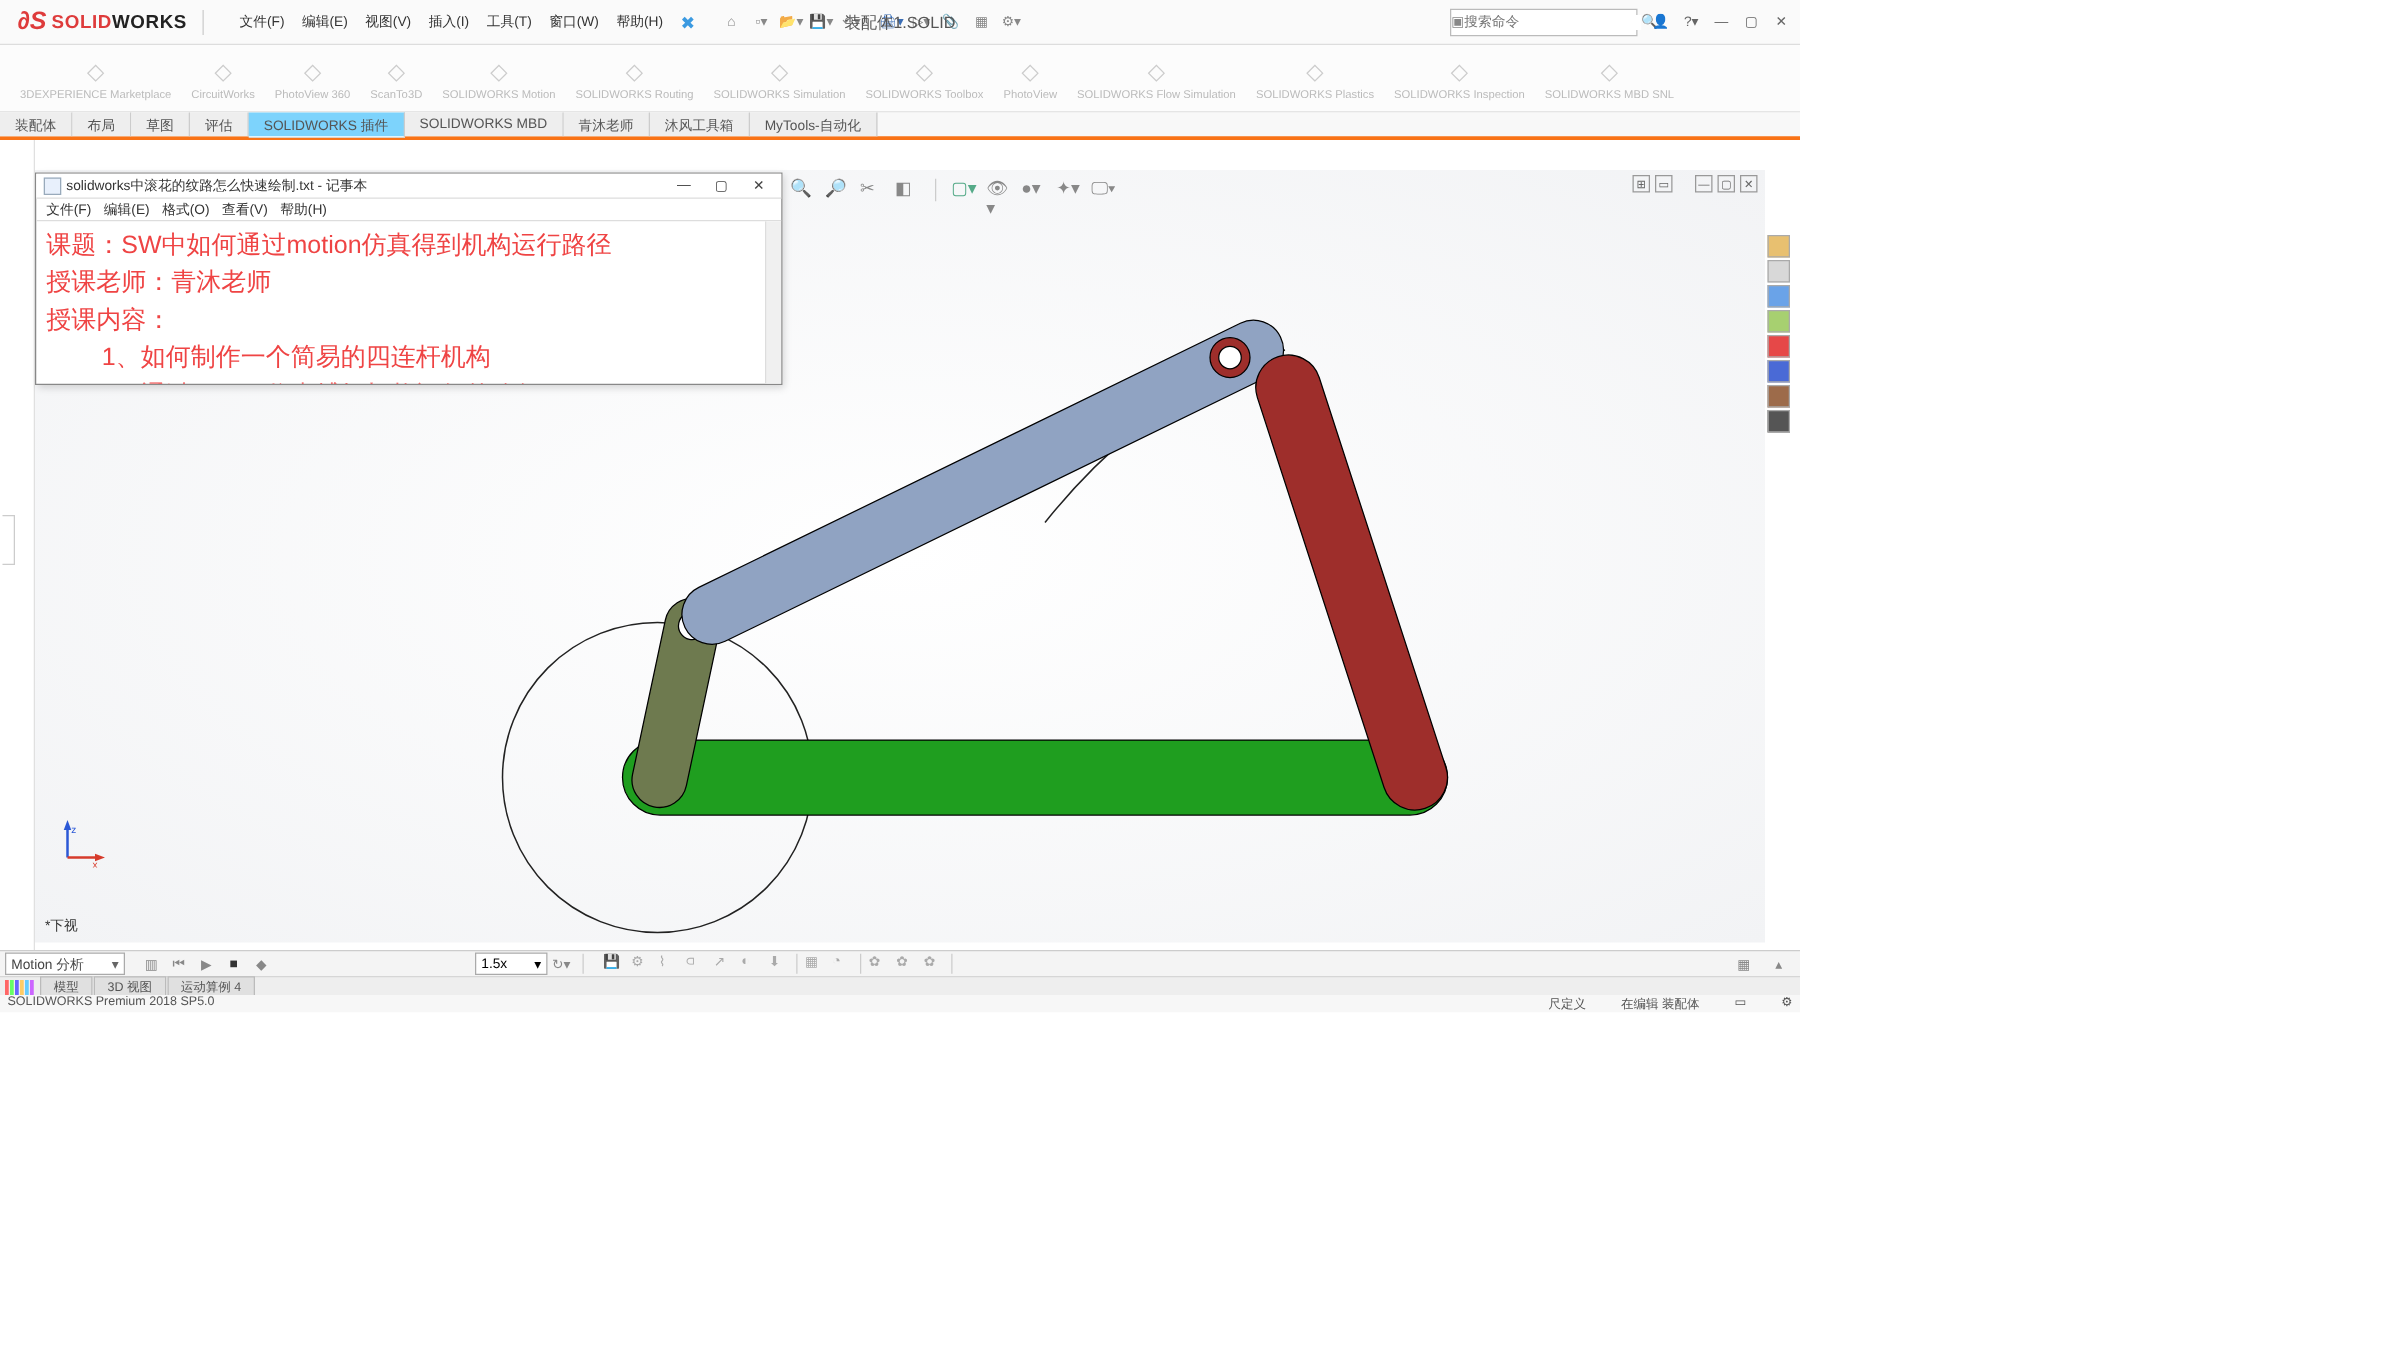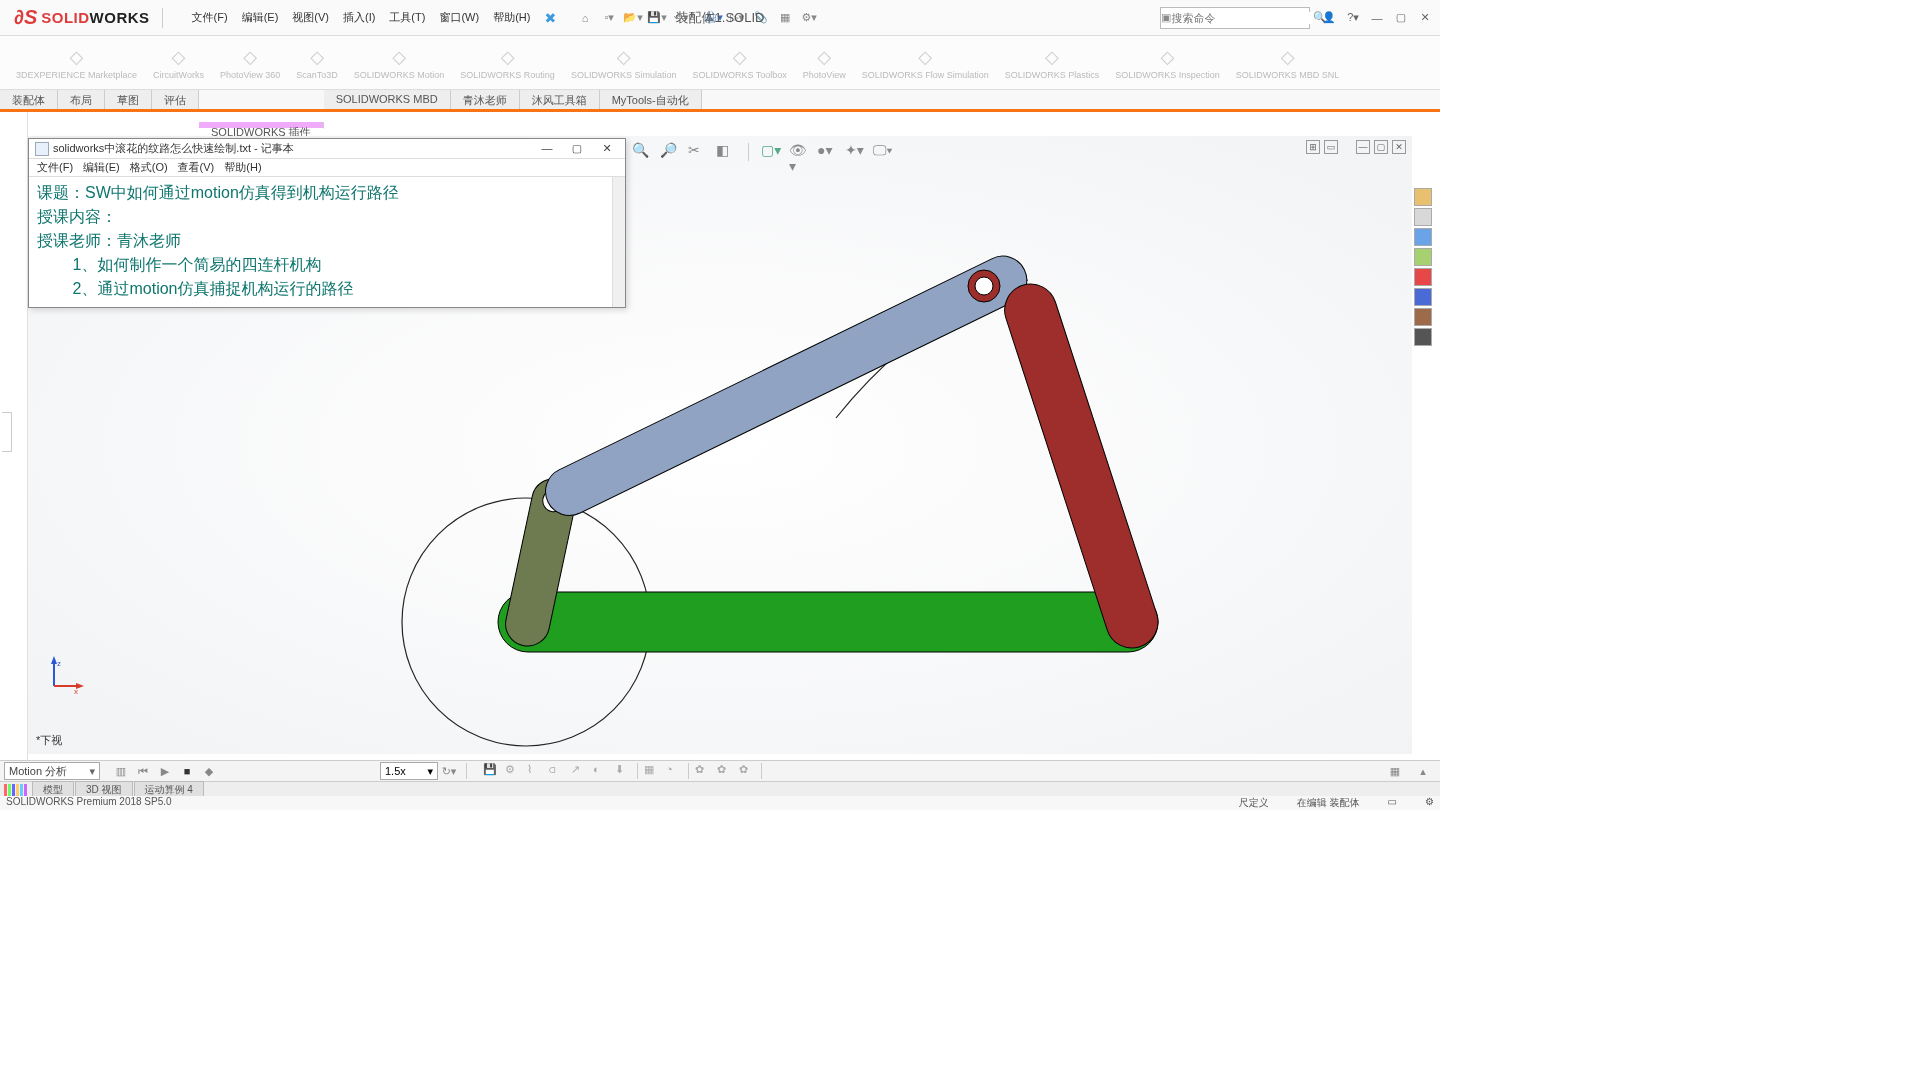--- a/index.html
+++ b/index.html
@@ -26,21 +26,21 @@
 .right-ctrls .btn { width: 18px; height: 18px; display: flex; align-items: center; justify-content: center; color: #666; }
 
 
 .ribbon { height: 54px; background: #fcfcfc; border-bottom: 1px solid #ddd; display: flex; padding: 2px 8px; }
 .ribbon-item { display: flex; flex-direction: column; align-items: center; justify-content: center; padding: 0 8px; color: #bbb; font-size: 9px; gap: 2px; }
 .ribbon-item .ricon { font-size: 18px; color: #ccc; }
 
 
 .tabs { height: 22px; background: #f8f8f8; display: flex; border-bottom: 3px solid #f97316; }
 .tab { padding: 3px 12px; border-right: 1px solid #ccc; color: #555; font-size: 11px; background: #eee; }
-.tab.active { background: #f0abfc; border-bottom: 1px solid #fff; margin-bottom: -1px; margin-top: 32px; }
+.tab.active { background: #7dd3fc; border-bottom: 1px solid #fff; margin-bottom: -1px; }
 
 
 .viewtb { position: absolute; left: 632px; top: 142px; display: flex; align-items: center; gap: 8px; }
 .viewtb .vbtn { width: 20px; height: 20px; color: #888; font-size: 14px; }
 .viewtb .vsep { width: 1px; height: 18px; background: #ccc; margin: 0 4px; }
 
 
 .gfx { position: absolute; left: 28px; right: 28px; top: 136px; bottom: 56px; background: radial-gradient(ellipse at center, #ffffff 0%, #f2f3f5 100%); }
 .gfx-corner { position: absolute; right: 6px; display: flex; gap: 4px; }
 .gfx-corner.top { top: 4px; }
@@ -57,21 +57,21 @@
 
 .viewlbl { position: absolute; left: 8px; bottom: 6px; font-size: 11px; color: #333; }
 
 
 .notepad { position: absolute; left: 28px; top: 138px; width: 598px; background: #fff; border: 1px solid #888; box-shadow: 2px 2px 6px rgba(0,0,0,.15); }
 .np-title { height: 20px; background: #fff; display: flex; align-items: center; padding: 4px 6px; font-size: 11px; color: #333; border-bottom: 1px solid #ddd; }
 .np-title .nicon { width: 14px; height: 14px; background: #e8f0fc; border: 1px solid #9ab; margin-right: 4px; }
 .np-ctrls { margin-left: auto; display: flex; gap: 14px; padding-right: 4px; }
 .np-ctrls span { width: 16px; text-align: center; color: #444; }
 .np-menu { height: 18px; display: flex; gap: 10px; padding: 0 8px; font-size: 11px; color: #333; border-bottom: 1px solid #ddd; align-items: center; }
-.np-body { padding: 4px 8px 8px 8px; font-family: "SimSun", serif; font-size: 16px; line-height: 1.5; color: #0f766e; height: 130px; overflow: hidden; position: relative; }
+.np-body { padding: 4px 8px 8px 8px; font-family: "SimSun", serif; font-size: 20px; line-height: 1.5; color: #ef4444; height: 130px; overflow: hidden; position: relative; }
 .np-body::after { content: ""; position: absolute; right: 0; top: 0; width: 12px; height: 100%; background: #f0f0f0; border-left: 1px solid #ddd; }
 
 
 .motionbar { position: absolute; left: 0; right: 0; bottom: 28px; height: 22px; background: #f4f4f4; border-top: 1px solid #ccc; border-bottom: 1px solid #ccc; display: flex; align-items: center; font-size: 11px; }
 .motion-dd { width: 96px; height: 18px; border: 1px solid #aaa; margin-left: 4px; background: #fff; padding-left: 4px; color: #444; display: flex; align-items: center; justify-content: space-between; }
 .motion-dd .arr { padding-right: 4px; color: #666; }
 .mbtn { width: 18px; height: 18px; display: flex; align-items: center; justify-content: center; color: #888; margin: 0 2px; }
 .speed-dd { width: 58px; height: 18px; border: 1px solid #aaa; background: #fff; margin-left: 160px; padding-left: 4px; display: flex; align-items: center; justify-content: space-between; }
 .mb-icons { display: flex; gap: 6px; margin-left: 10px; }
 .mb-icons .mi { width: 16px; height: 16px; color: #aaa; }
@@ -302,22 +302,22 @@
   </div>
   <div class="np-menu">
     <span>文件(F)</span>
     <span>编辑(E)</span>
     <span>格式(O)</span>
     <span>查看(V)</span>
     <span>帮助(H)</span>
   </div>
   <div class="np-body">
     <div>课题：SW中如何通过motion仿真得到机构运行路径</div>
+    <div>授课老师：青沐老师</div>
     <div>授课内容：</div>
-    <div>授课老师：青沐老师</div>
     <div style="white-space:pre">        1、如何制作一个简易的四连杆机构</div>
     <div style="white-space:pre">        2、通过motion仿真捕捉机构运行的路径</div>
   </div>
 </div>
 
 <div class="motionbar">
   <div class="motion-dd">
     <span>Motion 分析</span>
       <span class="arr">▾</span>
   </div>

